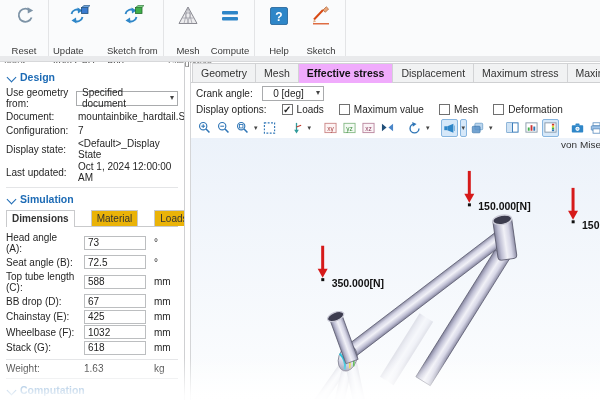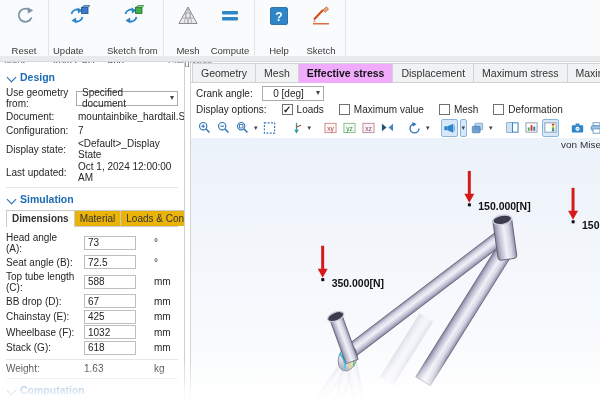--- a/index.html
+++ b/index.html
@@ -30,29 +30,29 @@
   .sec-sep { border-top:1px solid #e4e5e7; margin:4px 0 2px 0; }
   .chev { width:7px; height:7px; display:inline-block; position:relative; top:-2px;
     border-right:1.4px solid #1d6bb5; border-bottom:1.4px solid #1d6bb5; transform:rotate(45deg); }
   .kv { display:grid; grid-template-columns:70px 1fr; align-items:center;
     font-size:10px; min-height:13px; margin:1px 0; }
   .kv .val { padding-left:2px; }
   .combo { position:relative; background:#fff; border:1px solid #a9abad; height:15px;
     font-size:10px; display:flex; align-items:center; justify-content:center;
     padding:0 14px 0 5px; cursor:default; }
   .combo .caret { position:absolute; right:3px; top:1px; font-size:8px; color:#444; }
-  .deftabs { display:flex; font-size:10px; margin-top:2px; border-bottom:1px solid #c9cacc; }
+  .deftabs { display:flex; font-size:10px; margin-top:2px; border-bottom:1px solid #c9cacc;gap:17px; }
   .deftab { padding:2px 5px 2px 5px; background:#eab308; border:1px solid #c9cacc;
     border-bottom:none; margin-right:-1px; color:#333; cursor:default; white-space:nowrap; }
   .deftab.active { background:#fff; font-weight:bold; position:relative; margin-bottom:-1px;
     padding-bottom:3px; }
   .fields { padding-top:3px; }
   .frow { display:grid; grid-template-columns:70px 62px 1fr; align-items:center;
     font-size:10px; margin:1.5px 0; column-gap:8px; }
-  .frow input { width:52px; height:14px; border:1px solid #bcbec0; font-size:10px;
+  .frow input { width:62px; height:14px; border:1px solid #bcbec0; font-size:10px;
     padding:0 3px; font-family:"Liberation Sans", sans-serif; color:#222; }
   .frow .unit { font-size:10px; }
   .wsep { border-top:1px solid #e4e5e7; margin:4px 0 3px 0; }
 
   
   .main { position:absolute; left:190px; top:63px; right:0; bottom:0;
     border-left:1px solid #d4d5d7; background:#fff; display:flex; flex-direction:column; }
   .tabbar { display:flex; font-size:10.5px; height:20px; align-items:flex-end;
     border-bottom:1px solid #cfd0d2; padding-left:1px; }
   .mtab { padding:3px 8px; background:#f1f2f3; border:1px solid #d2d3d5; border-bottom:none;

